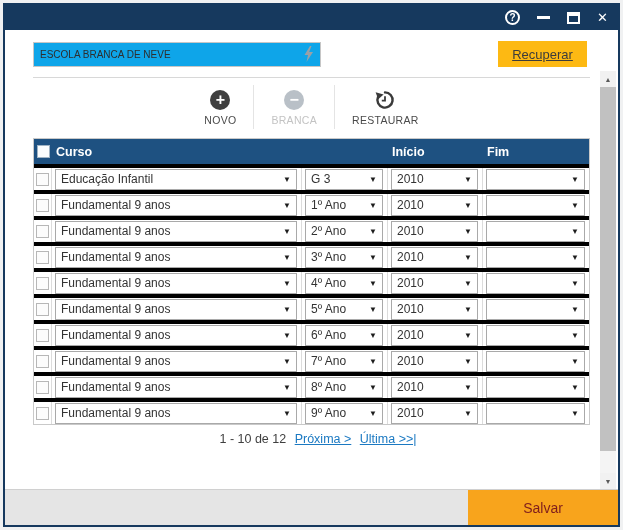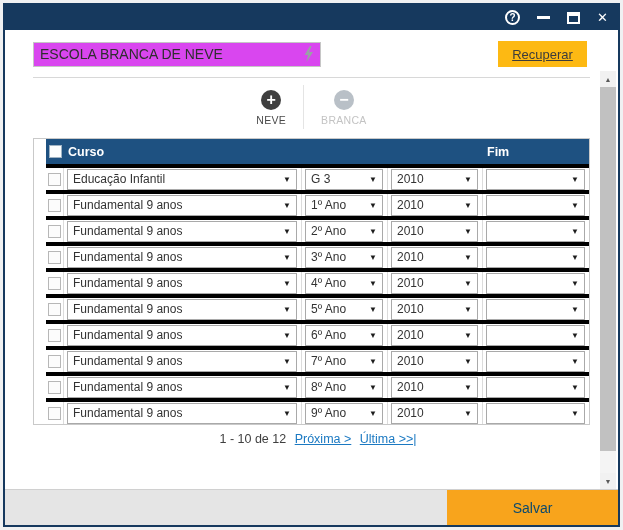--- a/index.html
+++ b/index.html
@@ -34,23 +34,23 @@
   }
   .min-bar { width: 13px; height: 3px; background: #fff; cursor: pointer; }
   .max-box { width: 13px; height: 12px; border: 2px solid #fff; border-top-width: 4px; cursor: pointer; }
   .close-x { font-size: 13px; font-weight: 700; color: #fff; cursor: pointer; line-height: 1; }
   
   .content { position: relative; flex: 1 1 auto; background: #fff; overflow: hidden; }
   .unit-row { display: flex; align-items: center; margin: 11px 28px 0 28px; }
   .unit-label { width: 140px; text-align: right; color: #5c6670; font-size: 13px; padding-right: 7px; white-space: nowrap; }
   .unit-input {
     width: 288px; height: 25px;
-    border: 1px solid #c6c6c6; background: #d946ef;
+    border: 1px solid #c6c6c6; background: #0ea5e9;
     display: flex; align-items: center;
-    padding: 8px 6px; font-size: 14px; color: #2e2e2e;
+    padding: 8px 6px; font-size: 10px; color: #2e2e2e;
   }
   .unit-input .val { flex: 1; white-space: nowrap; overflow: hidden; }
   .bolt { flex: 0 0 auto; display: flex; align-items: center; cursor: pointer; }
   .btn-recuperar {
     margin-left: auto; margin-right: 3px;
     width: 89px; height: 26px;
     background: #fdb913; border: none;
     color: #3c3c3c; font-size: 13px;
     font-family: inherit;
     display: flex; align-items: center; justify-content: center;
@@ -69,21 +69,21 @@
     width: 20px; height: 20px; border-radius: 50%;
     background: #3f3f3f; color: #fff;
     display: flex; align-items: center; justify-content: center;
     font-size: 16px; font-weight: 700; line-height: 0;
   }
   .tool-label { margin-top: 4px; font-size: 10.5px; color: #4a4a4a; letter-spacing: .3px; }
   .tool.disabled { cursor: default; }
   .tool.disabled .tool-circle { background: #b9c0c7; }
   .tool.disabled .tool-label { color: #c3c3c3; }
   
-  .grid { margin: 9px 28px 0; border: 1px solid #c9c9c9; padding-left: 12px; }
+  .grid { margin: 9px 28px 0; border: 1px solid #c9c9c9; }
   .thead {
     display: flex; align-items: center;
     height: 25px; background: #1e5181;
     color: #fff; font-size: 12.5px; font-weight: 700;
   }
   .c-check { width: 18px; flex: 0 0 18px; display: flex; align-items: center; justify-content: center; height: 100%; }
   .c-curso { flex: 1 1 auto; min-width: 0; height: 100%; display: flex; align-items: center; }
   .c-ano   { width: 86px; flex: 0 0 86px; height: 100%; display: flex; align-items: center; }
   .c-inicio{ width: 95px; flex: 0 0 95px; height: 100%; display: flex; align-items: center; }
   .c-fim   { width: 106px; flex: 0 0 106px; height: 100%; display: flex; align-items: center; }
@@ -110,23 +110,23 @@
     position: absolute; left: 0; right: 0; height: 16px;
     display: flex; align-items: center; justify-content: center;
     font-size: 7px; color: #5a5a5a; background: #f1f1f1; cursor: pointer;
   }
   .sb-up { top: 0; }
   .sb-down { bottom: 0; }
   .sb-thumb { position: absolute; left: 0; right: 0; top: 16px; height: 364px; background: #c1c1c1; cursor: grab; }
   
   .footer { flex: 0 0 36px; height: 36px; background: #e5e5e5; border-top: 1px solid #d0d0d0; position: relative; }
   .btn-salvar {
-    position: absolute; right: 0; top: 0; bottom: 0; width: 171px;
+    position: absolute; right: 0; top: 0; bottom: 0; width: 150px;
     background: #f8a41c; border: none; font-family: inherit;
-    color: #0c4a6e; font-size: 14px;
+    color: #7f1d1d; font-size: 14px;
     display: flex; align-items: center; justify-content: center;
     cursor: pointer;
   }
 </style>
 </head>
 <body>
 
 <div class="dialog">
 
   <div class="titlebar">
@@ -150,35 +150,48 @@
         </span>
       </div>
       <button class="btn-recuperar">Recuperar</button>
     </div>
 
     <div class="divider"></div>
 
     <div class="toolbar">
       <button class="tool">
         <span class="tool-circle">+</span>
-        <span class="tool-label">NEVE</span>
+        <span class="tool-label">NOVO</span>
       </button>
       <button class="tool disabled">
         <span class="tool-circle">−</span>
         <span class="tool-label">BRANCA</span>
       </button>
+      <button class="tool">
+        <span style="height:20px;display:flex;align-items:center;">
+          <svg width="20" height="20" viewBox="0 0 20 20">
+            <path d="M10 2.4 a7.6 7.6 0 1 1 -7 4.6" fill="none" stroke="#3a3a3a" stroke-width="2.4" stroke-linecap="round"></path>
+            <path d="M0.6 2.2 L3.2 9.2 L8.6 4.6 Z" fill="#3a3a3a"></path>
+            <path d="M10 6.2 V10.6 H6.8" fill="none" stroke="#3a3a3a" stroke-width="1.8"></path>
+          </svg>
+        </span>
+        <span class="tool-label">RESTAURAR</span>
+      </button>
     </div>
 
     <div class="grid">
       <div class="thead">
         <div class="c-check">
             <span class="hcheck"></span>
           </div>
         <div class="c-curso">
             <span class="hlabel">Curso</span>
+          </div>
+        <div class="c-inicio">
+            <span class="hlabel">Início</span>
           </div>
         <div class="c-fim">
             <span class="hlabel">Fim</span>
           </div>
       </div>
       <div id="table-body">
           <div class="trow">
             <div class="c-check">
               <span class="rcheck"></span>
             </div>

